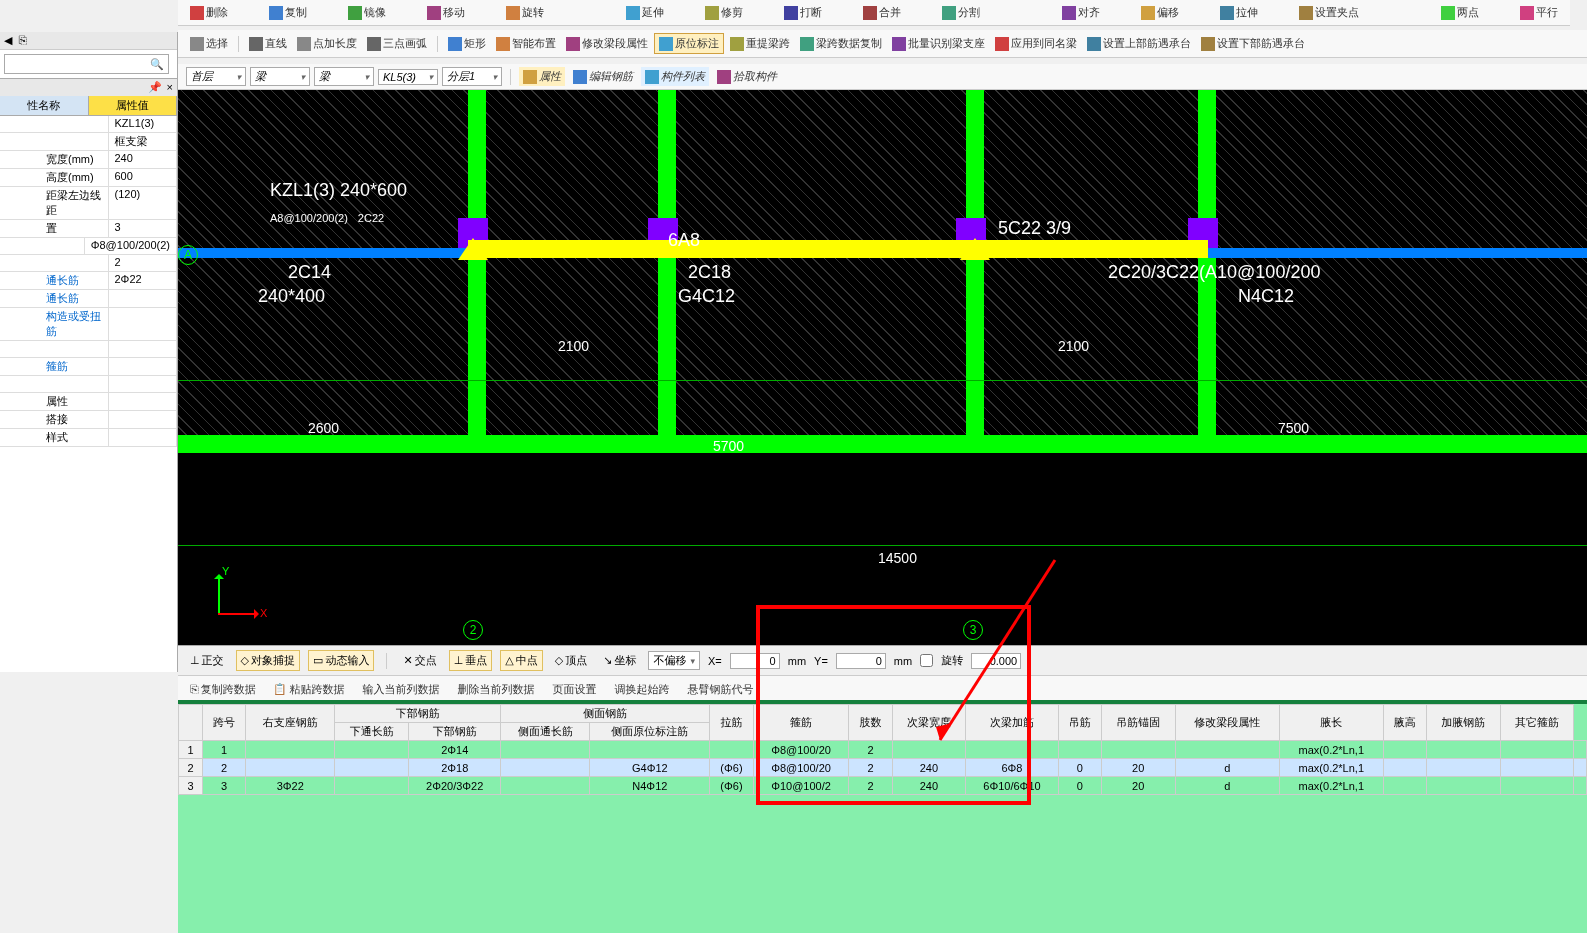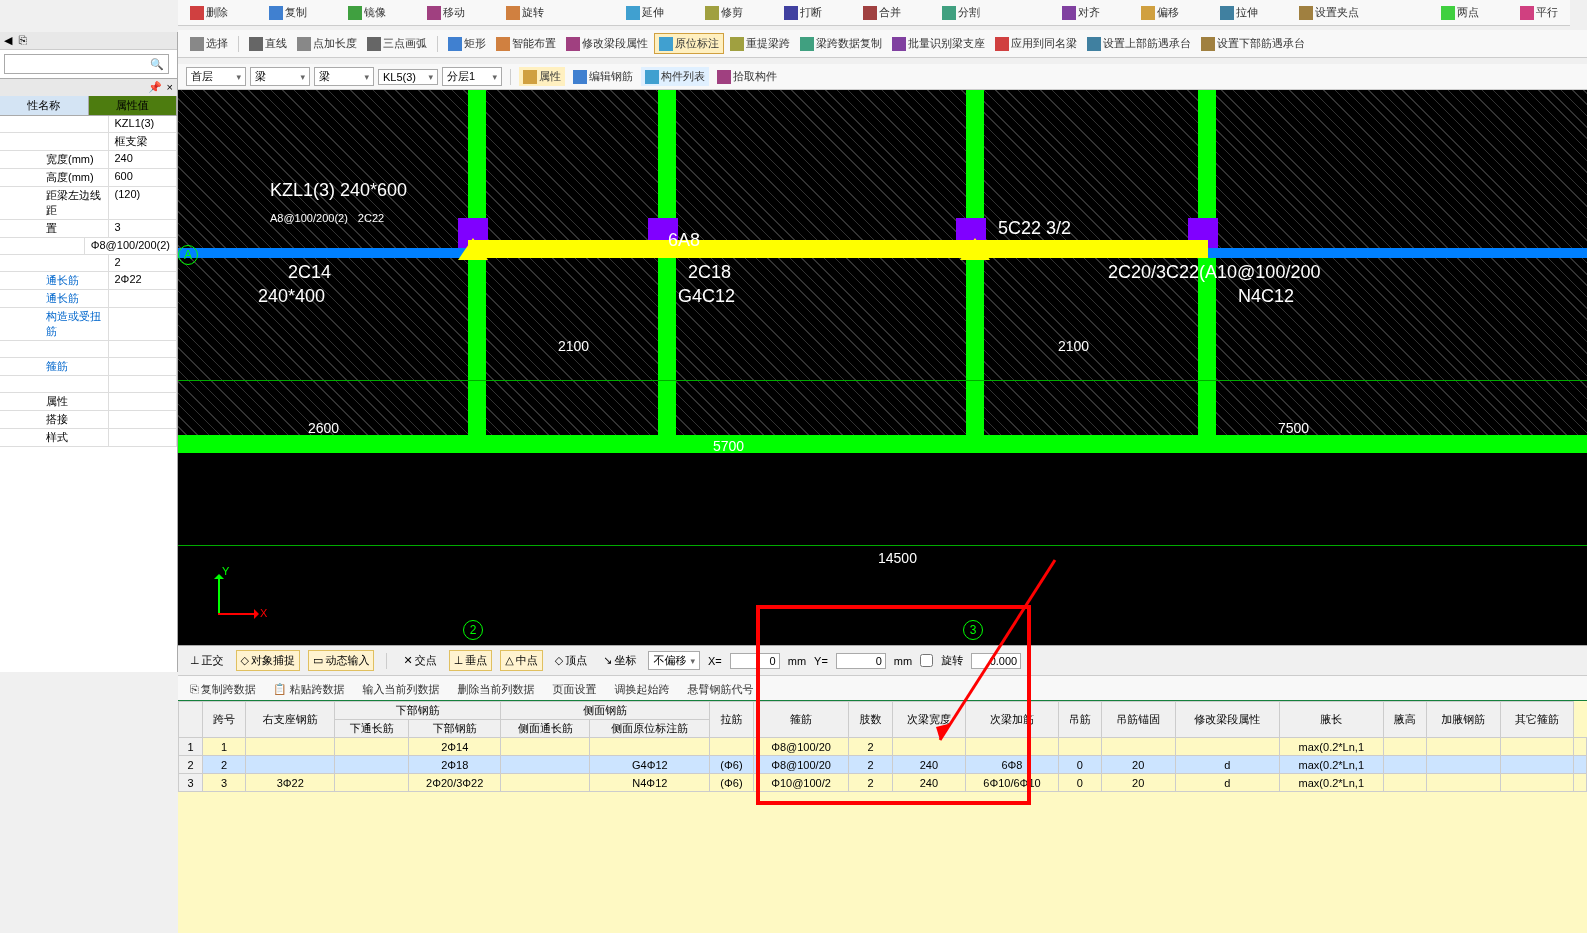--- a/index.html
+++ b/index.html
@@ -19,21 +19,21 @@
 .tree-item.selected { background: #3399ff; color: #fff; }
 
 .prop-panel { border-top: 1px solid #aaa; }
 .prop-tabs { background: #e8e8e8; padding: 2px 4px; display: flex; justify-content: flex-end; gap: 4px; font-size: 10px; }
 .prop-header { display: flex; background: #d4e4f4; border-bottom: 1px solid #aaa; }
 .prop-header > div { flex: 1; padding: 2px 6px; border-right: 1px solid #aaa; text-align: center; }
 .prop-row { display: flex; border-bottom: 1px solid #ddd; padding-left: 40px; }
 .prop-row > div { flex: 1; padding: 1px 6px; border-right: 1px solid #ddd; min-height: 16px; }
 .prop-row.link > div:first-child { color: #0066cc; }
 
-.dropdown-row { background: #f8f8f8; border-bottom: 1px solid #ccc; padding: 3px 8px; display: flex; align-items: center; gap: 4px; position: absolute; left: 178px; top: 64px; right: 0; }
+.dropdown-row { background: #f8f8f8; border-bottom: 1px solid #ccc; padding: 3px 8px; display: flex; align-items: center; gap: 4px; position: absolute; left: 178px; top: 64px; right: 0; font-style: italic; }
 .dd { border: 1px solid #aaa; background: #fff; padding: 1px 4px; min-width: 60px; display: inline-flex; align-items: center; justify-content: space-between; gap: 4px; }
 .dd::after { content: "▾"; font-size: 9px; color: #666; }
 
 .canvas { position: absolute; left: 178px; top: 90px; right: 0; height: 555px; background: #000; overflow: hidden; }
 .hatch { position: absolute; background: repeating-linear-gradient(45deg, #333 0px, #333 1px, transparent 1px, transparent 8px); }
 .green-beam { position: absolute; background: #00ff00; }
 .blue-beam { position: absolute; background: #0080ff; }
 .yellow-beam { position: absolute; background: #ffff00; }
 .purple-sq { position: absolute; background: #8000ff; }
 .cad-text { position: absolute; color: #fff; font-size: 18px; font-family: Arial; white-space: nowrap; }
@@ -41,21 +41,21 @@
 .green-line { position: absolute; background: #00aa00; }
 .axis-marker { position: absolute; width: 20px; height: 20px; border: 1px solid #00ff00; border-radius: 50%; color: #00ff00; display: flex; align-items: center; justify-content: center; font-size: 12px; }
 
 .status-bar { position: absolute; left: 178px; top: 645px; right: 0; background: #f0f0f0; border-top: 1px solid #aaa; padding: 4px 8px; display: flex; align-items: center; gap: 8px; }
 .status-btn { display: inline-flex; align-items: center; gap: 2px; padding: 2px 4px; cursor: pointer; }
 .status-btn.active { background: #fff3d0; border: 1px solid #e0c060; }
 .coord-input { width: 50px; border: 1px solid #aaa; text-align: right; padding: 1px 3px; }
 
 .bottom-toolbar { position: absolute; left: 178px; top: 675px; right: 0; background: #f8f8f8; border-top: 1px solid #ccc; padding: 4px 8px; display: flex; gap: 10px; }
 
-.data-table-wrap { position: absolute; left: 178px; top: 700px; right: 0; bottom: 0; background: #fef9c3; border-top: 1px solid #15803d; }
+.data-table-wrap { position: absolute; left: 178px; top: 700px; right: 0; bottom: 0; background: #86efac; border-top: 4px solid #15803d; }
 .data-table { width: 100%; border-collapse: collapse; }
 .data-table th, .data-table td { border: 1px solid #ccc; padding: 1px 4px; font-size: 11px; text-align: center; height: 18px; }
 .data-table th { background: #f0f0f0; font-weight: normal; }
 .data-table tr.selected td { background: #cce4ff; }
 .row-hdr { background: #f0f0f0 !important; width: 24px; }
 
 .red-box { position: absolute; border: 4px solid #ff0000; pointer-events: none; }
 .red-arrow { position: absolute; pointer-events: none; }
 
 .coord-axis { position: absolute; left: 40px; bottom: 30px; }
@@ -224,21 +224,21 @@
     <span>🔍</span>
   </div>
 
   <div class="prop-panel">
     <div class="prop-tabs">
         <span>📌</span>
         <span>×</span>
       </div>
     <div class="prop-header">
       <div>性名称</div>
-      <div style="background:#4d7c0f">属性值</div>
+      <div style="background:#fde047">属性值</div>
     </div>
     <div id="prop-rows">
         <div class="prop-row">
           <div></div>
           <div>KZL1(3)</div>
         </div>
         <div class="prop-row">
           <div></div>
           <div>框支梁</div>
         </div>
@@ -361,21 +361,21 @@
   <div class="green-line" style="left:0;top:290px;right:0;height:1px"></div>
   <div class="green-line" style="left:0;top:455px;right:0;height:1px"></div>
 
   <div class="cad-text" style="left:92px;top:90px">KZL1(3) 240*600</div>
   <div class="cad-text" style="left:92px;top:116px"><span>A8@100/200(2)</span>&nbsp;&nbsp;<span>2C22</span></div>
   <div class="cad-text" style="left:110px;top:172px">2C14</div>
   <div class="cad-text" style="left:80px;top:196px">240*400</div>
   <div class="cad-text" style="left:490px;top:140px">6A8</div>
   <div class="cad-text" style="left:510px;top:172px">2C18</div>
   <div class="cad-text" style="left:500px;top:196px">G4C12</div>
-  <div class="cad-text" style="left:820px;top:128px">5C22 3/2</div>
+  <div class="cad-text" style="left:820px;top:128px">5C22 3/9</div>
   <div class="cad-text" style="left:930px;top:172px">2C20/3C22(A10@100/200</div>
   <div class="cad-text" style="left:1060px;top:196px">N4C12</div>
 
   <div class="cad-text sm" style="left:380px;top:248px">2100</div>
   <div class="cad-text sm" style="left:880px;top:248px">2100</div>
   <div class="cad-text sm" style="left:130px;top:330px">2600</div>
   <div class="cad-text sm" style="left:535px;top:348px">5700</div>
   <div class="cad-text sm" style="left:1100px;top:330px">7500</div>
   <div class="cad-text sm" style="left:700px;top:460px">14500</div>
 

